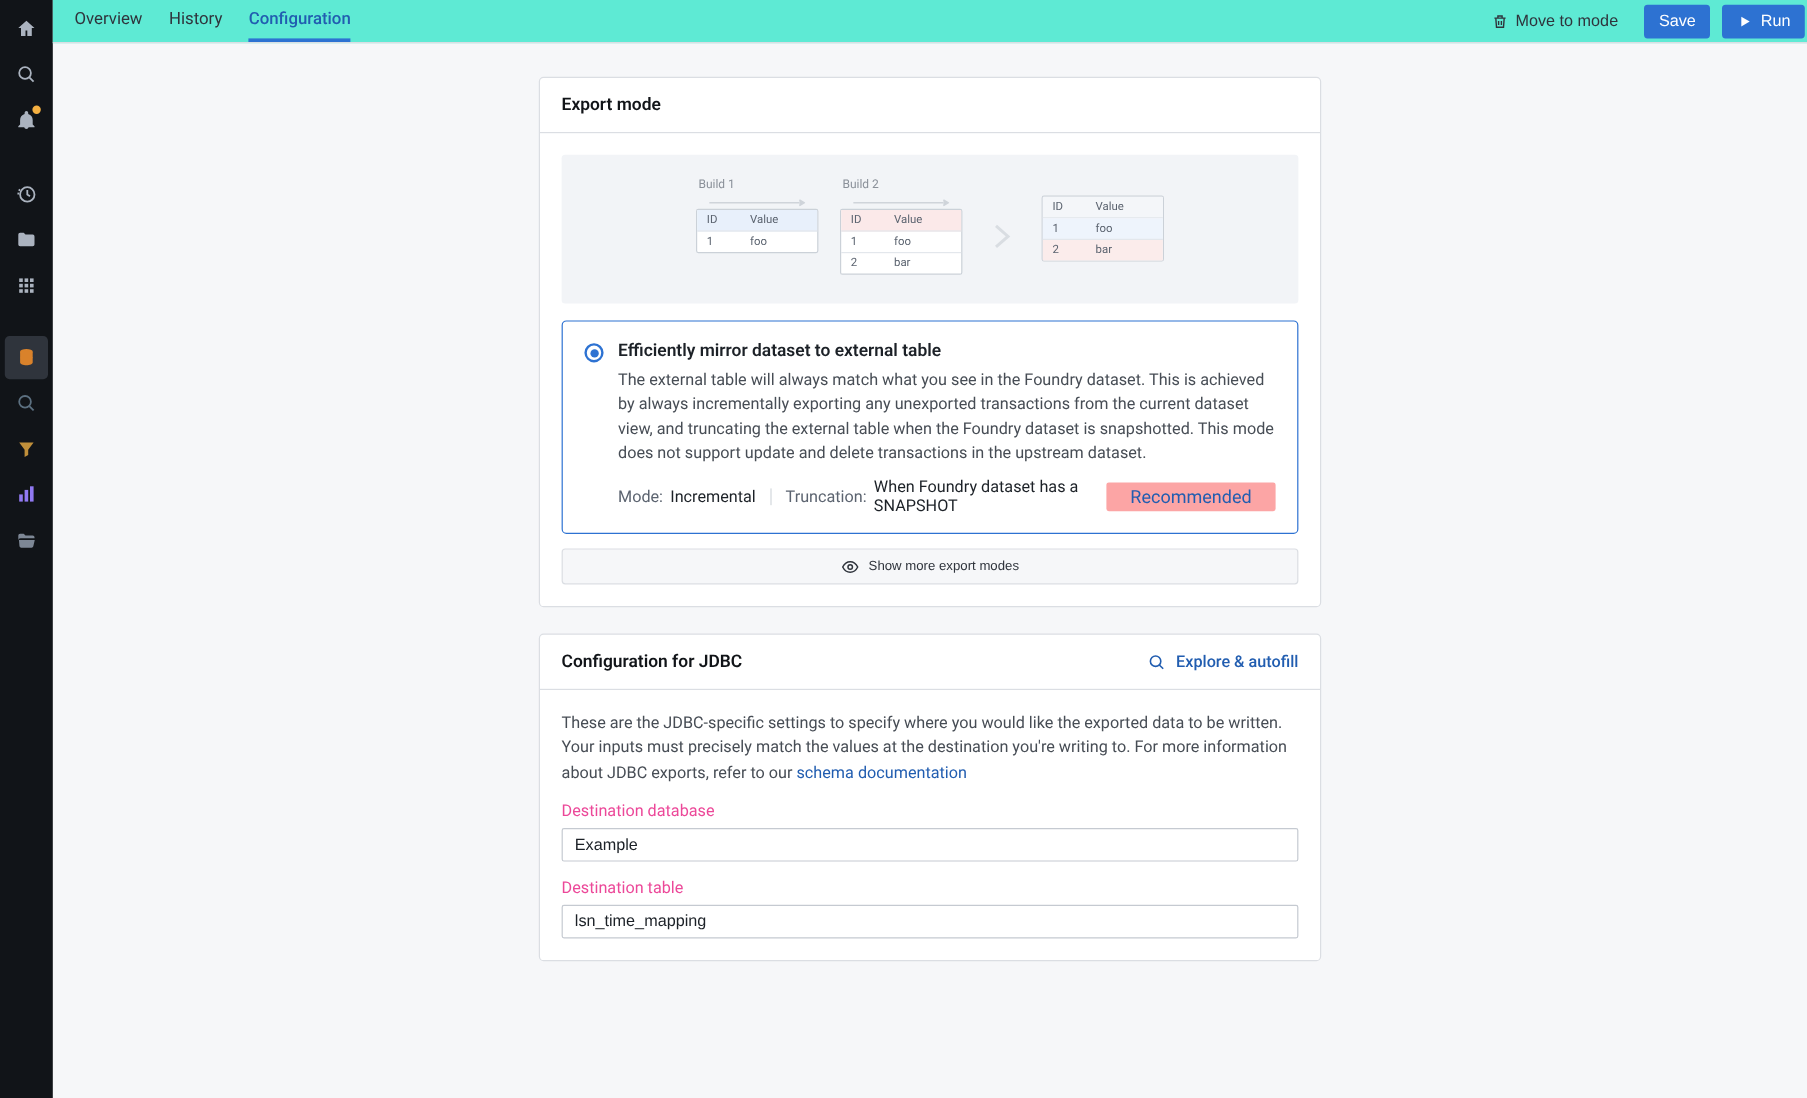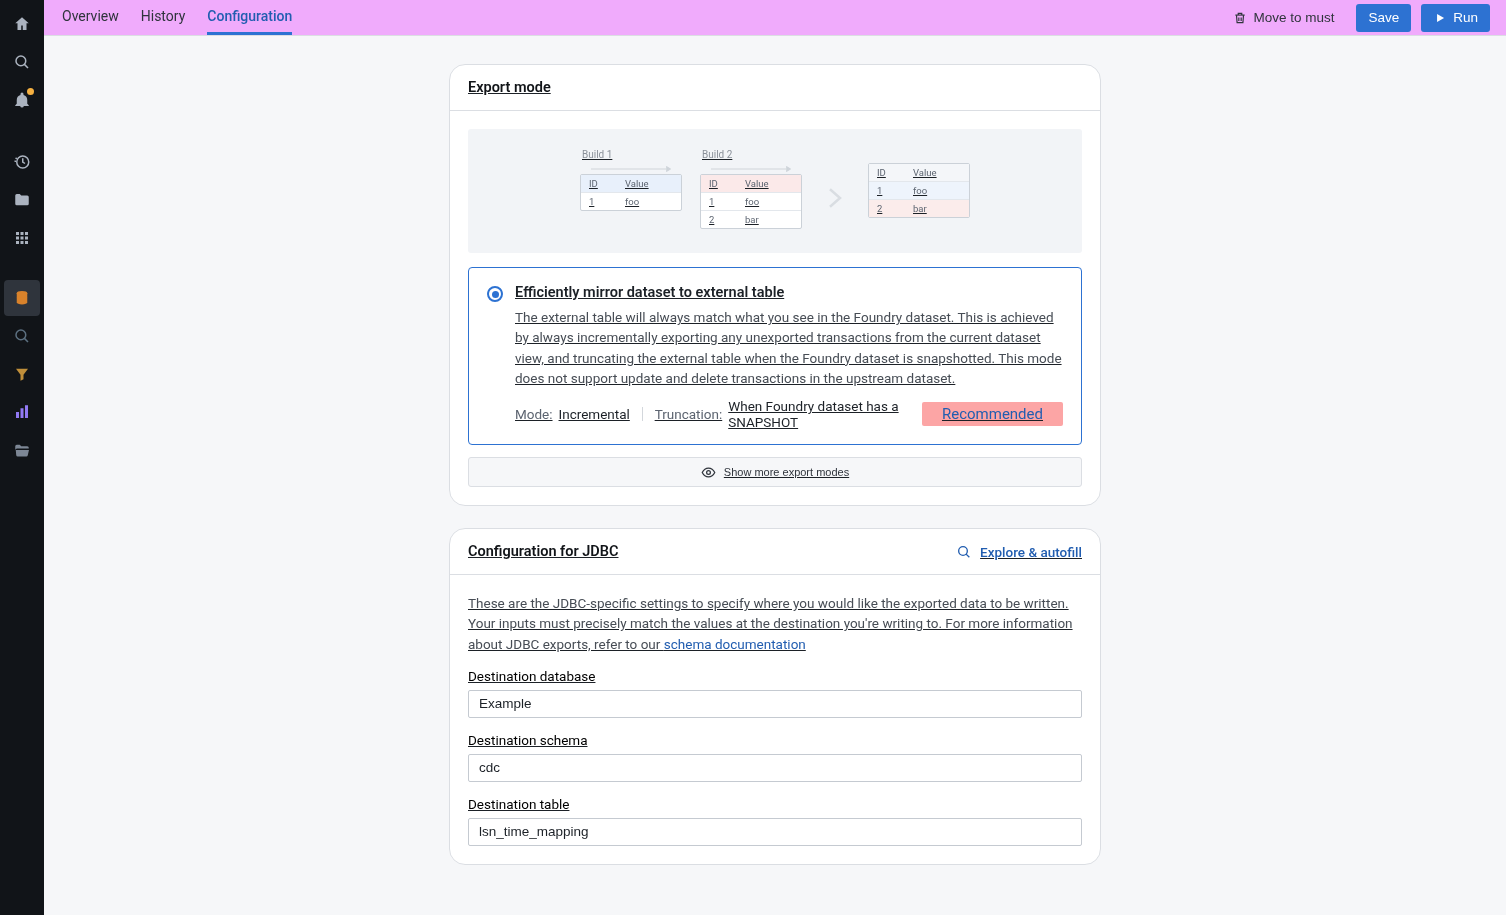--- a/index.html
+++ b/index.html
@@ -47,25 +47,25 @@
   .ico-teal   { color: #5c7080; }
   .ico-yellow { color: #c08f3a; }
   .ico-purple { color: #9179f2; }
   .ico-gray   { color: #7d8795; }
 
   
   .main { flex: 1; display: flex; flex-direction: column; min-width: 0; }
 
   .topbar {
     height: 36px;
-    background: #f0abfc;
+    background: #5eead4;
     border-bottom: 1px solid #dbdee3;
     display: flex;
     align-items: stretch;
-    padding: 0 16px 0 18px;
+    padding: 0 2px 0 18px;
   }
   .tabs { display: flex; align-items: stretch; gap: 22px; }
   .tab {
     display: flex; align-items: center;
     color: #2f343c;
     font-size: 14px;
     border-bottom: 3px solid transparent;
     cursor: pointer;
   }
   .tab.active { color: #215db0; border-bottom-color: #2d72d2; font-weight: 500; }
@@ -87,22 +87,21 @@
   .scroll {
     flex: 1;
     overflow-y: auto;
     padding: 28px 0 60px;
   }
   .page { width: 652px; margin: 0 auto; display: flex; flex-direction: column; gap: 22px; }
 
   .card {
     background: #fff;
     border: 1px solid #dbdee3;
-    border-radius: 16px;
-    text-decoration: underline;
+    border-radius: 4px;
   }
   .card-header {
     padding: 14px 18px;
     border-bottom: 1px solid #dbdee3;
     display: flex;
     align-items: center;
     justify-content: space-between;
   }
   .card-header h2 { font-size: 14.5px; font-weight: 600; color: #111418; }
   .card-body { padding: 18px; }
@@ -196,21 +195,21 @@
     font-size: 11px;
     cursor: pointer;
   }
   .show-more svg { width: 15px; height: 15px; }
 
   .help-text { font-size: 13.5px; color: #474d55; line-height: 1.5; margin-bottom: 14px; }
   .help-text a { color: #215db0; text-decoration: none; }
 
   .field { margin-bottom: 14px; }
   .field:last-child { margin-bottom: 0; }
-  .field-label { font-size: 13.5px; color: #000000; margin-bottom: 6px; display: block; }
+  .field-label { font-size: 13.5px; color: #ec4899; margin-bottom: 6px; display: block; }
   .field-input {
     width: 100%;
     height: 28px;
     padding: 0 10px;
     border: 1px solid #c5cad1;
     border-radius: 2px;
     font-size: 13.5px;
     color: #1c2127;
     background: #fff;
   }
@@ -310,21 +309,21 @@
     </div>
     <div class="topbar-spacer"></div>
     <div class="topbar-actions">
       <button class="btn minimal">
         <svg class="trash-icon" viewBox="0 0 24 24" fill="none" stroke="currentColor" stroke-width="2">
             <path d="M4 7h16"></path>
             <path d="M9 7V4h6v3"></path>
             <path d="M6 7l1 13h10l1-13"></path>
             <path d="M10 11v6M14 11v6"></path>
           </svg>
-        <span>Move to must</span>
+        <span>Move to mode</span>
       </button>
       <button class="btn primary">
         <span>Save</span>
       </button>
       <button class="btn primary">
         <svg viewBox="0 0 24 24" fill="currentColor">
             <path d="M7 5v14l12-7L7 5z"></path>
           </svg>
         <span>Run</span>
       </button>
@@ -457,24 +456,20 @@
         <div class="card-body">
           <p class="help-text">
             <span>These are the JDBC-specific settings to specify where you would like the exported data to be written. Your inputs must precisely match the values at the destination you're writing to. For more information about JDBC exports, refer to our </span><a href="#">schema documentation</a>
           </p>
 
           <div class="field">
             <label class="field-label">Destination database</label>
             <input class="field-input" value="Example" style="">
           </div>
           <div class="field">
-            <label class="field-label">Destination schema</label>
-            <input class="field-input" value="cdc" style="">
-          </div>
-          <div class="field">
             <label class="field-label">Destination table</label>
             <input class="field-input" value="lsn_time_mapping" style="">
           </div>
         </div>
       </section>
 
     </div>
   </div>
 </div>
 

